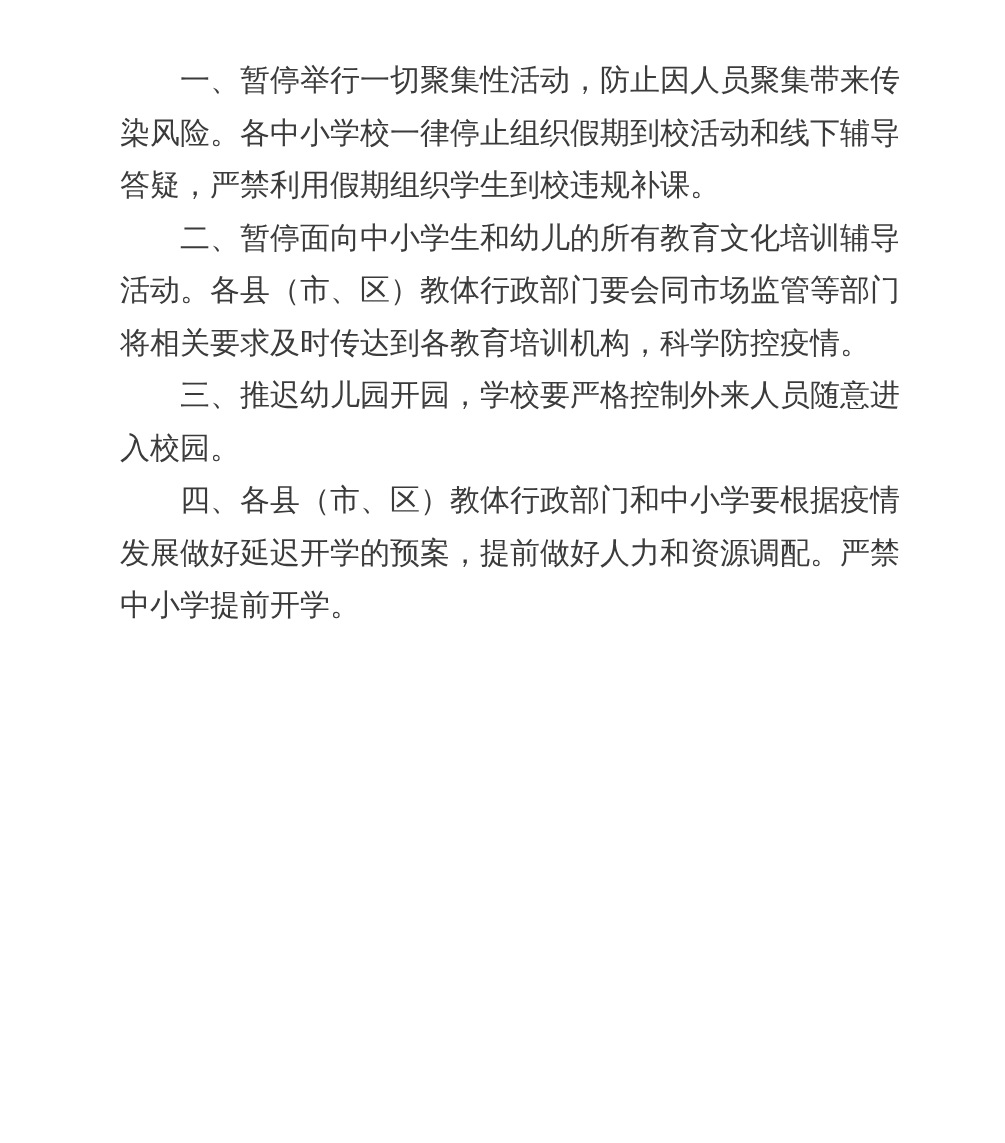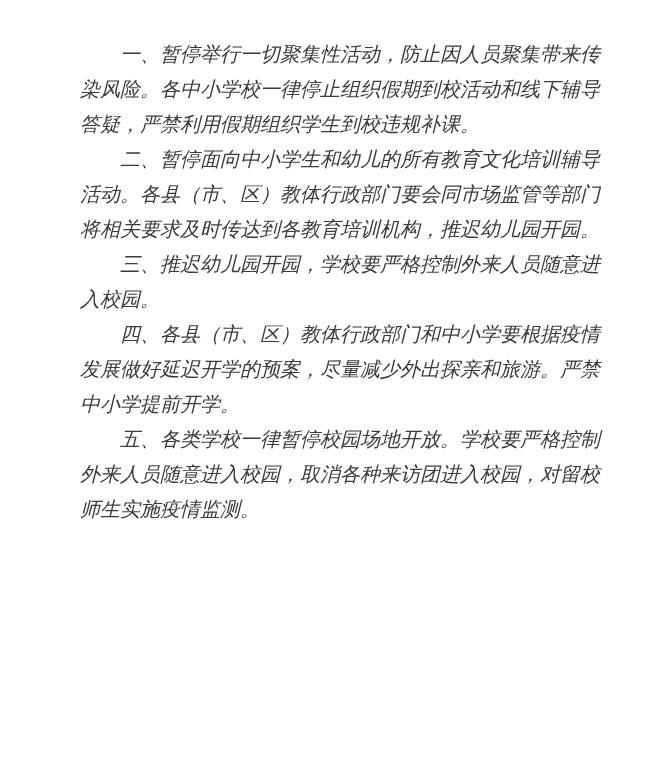--- a/index.html
+++ b/index.html
@@ -11,21 +11,20 @@
     height: 762px;
     background: #ffffff;
     overflow: hidden;
   }
   .page {
     box-sizing: border-box;
     width: 670px;
     height: 762px;
     background: #ffffff;
     padding: 37px 92px 0 80px;
-    font-style: italic;
   }
   .doc-body {
     width: 520px;
   }
   .doc-body p {
     margin: 0;
     padding: 0;
     font-family: "Liberation Serif", "DejaVu Serif", serif;
     font-size: 20px;
     line-height: 35px;
@@ -36,18 +35,17 @@
     word-break: break-all;
     overflow-wrap: break-word;
   }
 </style>
 </head>
 <body>
 
 <div class="page">
   <div class="doc-body">
     <p>一、暂停举行一切聚集性活动，防止因人员聚集带来传染风险。各中小学校一律停止组织假期到校活动和线下辅导答疑，严禁利用假期组织学生到校违规补课。</p>
-    <p>二、暂停面向中小学生和幼儿的所有教育文化培训辅导活动。各县（市、区）教体行政部门要会同市场监管等部门将相关要求及时传达到各教育培训机构，推迟幼儿园开园。</p>
+    <p>二、暂停面向中小学生和幼儿的所有教育文化培训辅导活动。各县（市、区）教体行政部门要会同市场监管等部门将相关要求及时传达到各教育培训机构，科学防控疫情。</p>
     <p>三、推迟幼儿园开园，学校要严格控制外来人员随意进入校园。</p>
-    <p>四、各县（市、区）教体行政部门和中小学要根据疫情发展做好延迟开学的预案，尽量减少外出探亲和旅游。严禁中小学提前开学。</p>
-    <p>五、各类学校一律暂停校园场地开放。学校要严格控制外来人员随意进入校园，取消各种来访团进入校园，对留校师生实施疫情监测。</p>
+    <p>四、各县（市、区）教体行政部门和中小学要根据疫情发展做好延迟开学的预案，提前做好人力和资源调配。严禁中小学提前开学。</p>
   </div>
 </div>
 
 </body></html>

